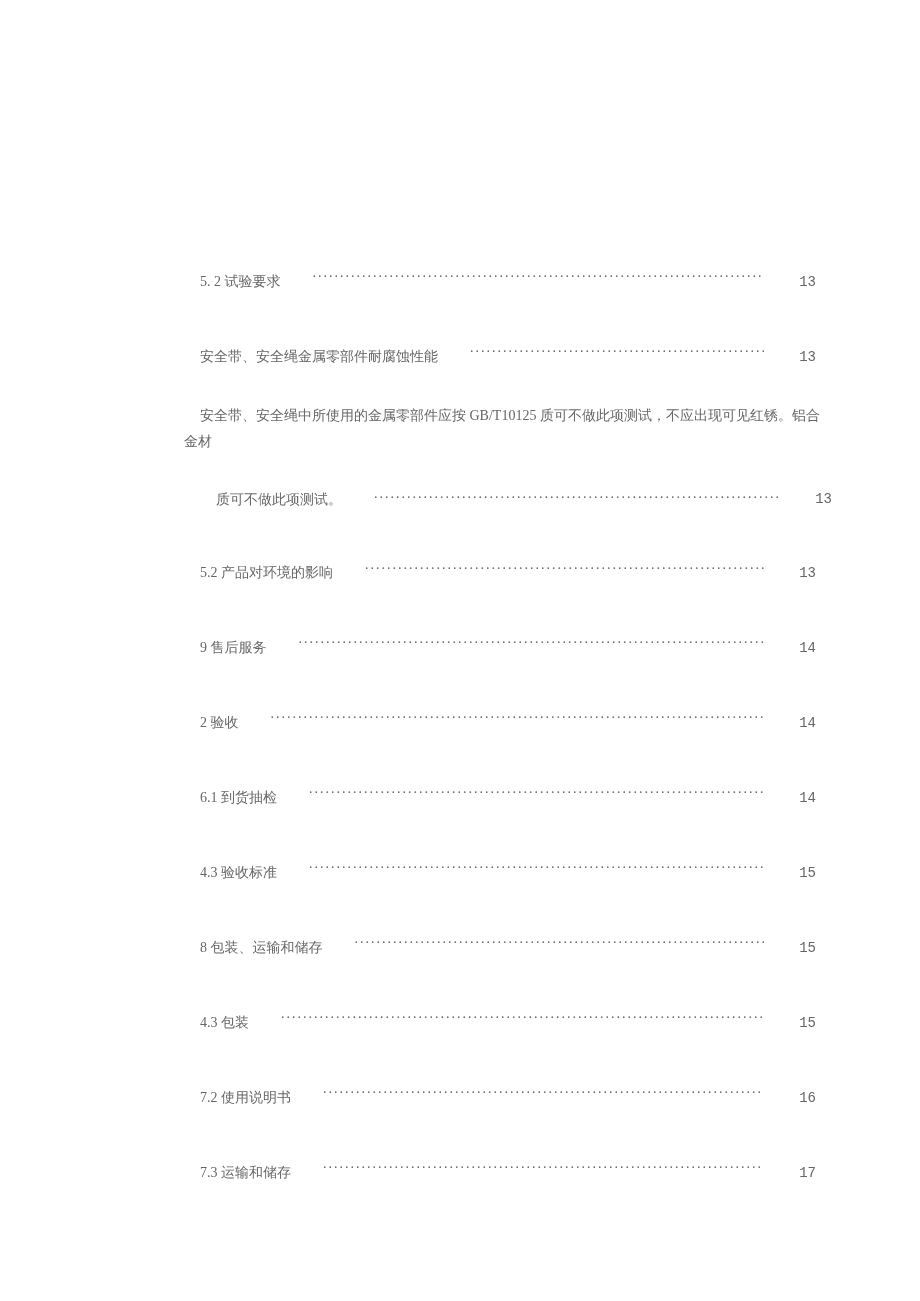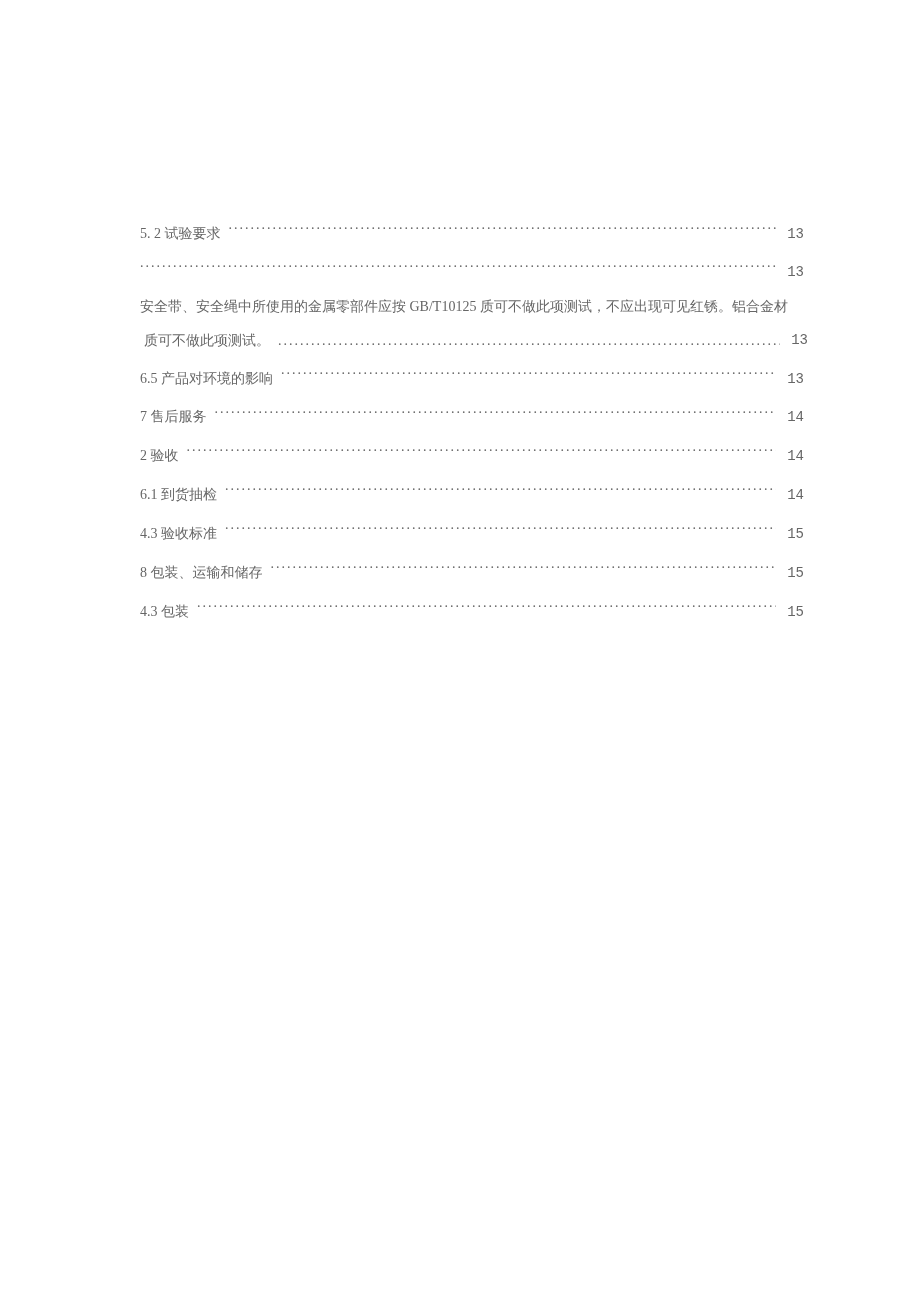--- a/index.html
+++ b/index.html
@@ -1,15 +1,15 @@
 <!DOCTYPE html>
 <html><head>
   <meta charset="utf-8">
   <style>
-    * { margin: 4px; padding: 0; box-sizing: border-box; }
+    * { margin: 16px; padding: 0; box-sizing: border-box; }
     body {
       width: 920px;
       height: 1301px;
       background: #ffffff;
       font-family: "SimSun", "宋体", serif;
       font-size: 14px;
       color: #666666;
       padding: 205px 120px 0 120px;
       line-height: 1.85;
     }
@@ -38,58 +38,59 @@
       flex: 0 0 auto;
       padding-left: 3px;
       font-family: Liberation Mono, monospace;
     }
     .multi {
       display: block;
       width: 100%;
     }
     .multi-last-line {
       display: flex;
-      align-items: flex-end;
+      align-items: center;
       width: 100%;
       white-space: nowrap;
     }
   </style>
 </head>
 <body>
 
 <div>
 
   <div class="toc-entry">
     <span class="toc-title">5.  2 试验要求</span>
     <span class="toc-leader"></span>
     <span class="toc-page">13</span>
   </div>
 
   <div class="toc-entry">
+    <span class="toc-title">安全带、安全绳金属零部件耐腐蚀性能</span>
     <span class="toc-leader"></span>
     <span class="toc-page">13</span>
   </div>
 
   <div class="multi">
     <span>安全带、安全绳中所使用的金属零部件应按 GB/T10125 质可不做此项测试，不应出现可见红锈。铝合金材</span>
     <div class="multi-last-line">
       <span class="toc-title">质可不做此项测试。</span>
       <span class="toc-leader"></span>
       <span class="toc-page">13</span>
     </div>
   </div>
 
   <div class="toc-entry">
-    <span class="toc-title">6.5 产品对环境的影响</span>
+    <span class="toc-title">5.2 产品对环境的影响</span>
     <span class="toc-leader"></span>
     <span class="toc-page">13</span>
   </div>
 
   <div class="toc-entry">
-    <span class="toc-title">7 售后服务</span>
+    <span class="toc-title">9 售后服务</span>
     <span class="toc-leader"></span>
     <span class="toc-page">14</span>
   </div>
 
   <div class="toc-entry">
     <span class="toc-title">2 验收</span>
     <span class="toc-leader"></span>
     <span class="toc-page">14</span>
   </div>
 
@@ -110,15 +111,25 @@
     <span class="toc-leader"></span>
     <span class="toc-page">15</span>
   </div>
 
   <div class="toc-entry">
     <span class="toc-title">4.3 包装</span>
     <span class="toc-leader"></span>
     <span class="toc-page">15</span>
   </div>
 
+  <div class="toc-entry">
+    <span class="toc-title">7.2 使用说明书</span>
+    <span class="toc-leader"></span>
+    <span class="toc-page">16</span>
+  </div>
 
+  <div class="toc-entry">
+    <span class="toc-title">7.3 运输和储存</span>
+    <span class="toc-leader"></span>
+    <span class="toc-page">17</span>
+  </div>
 
 </div>
 
 </body></html>

